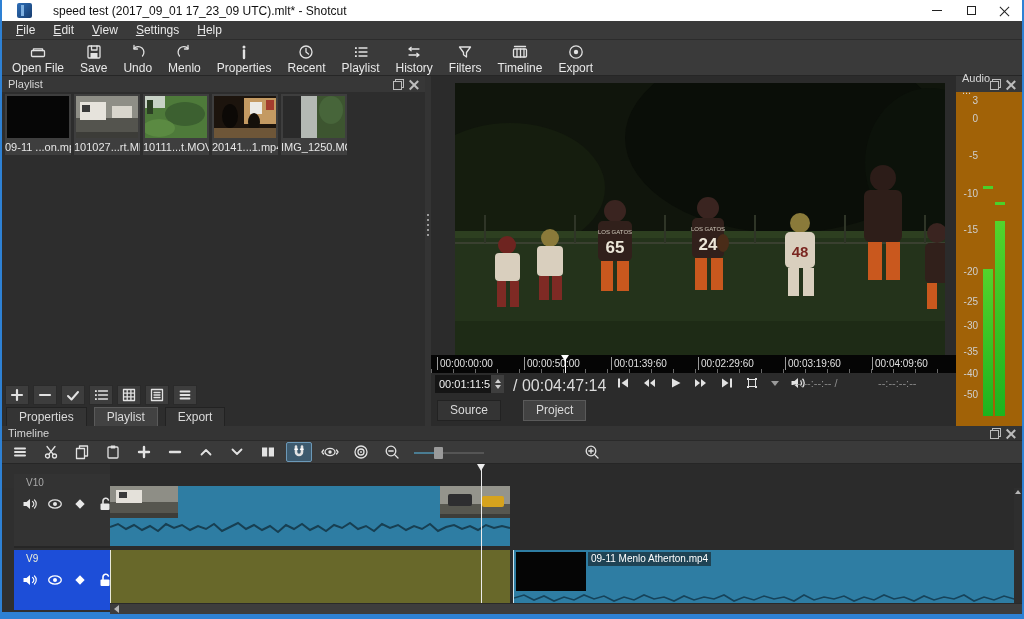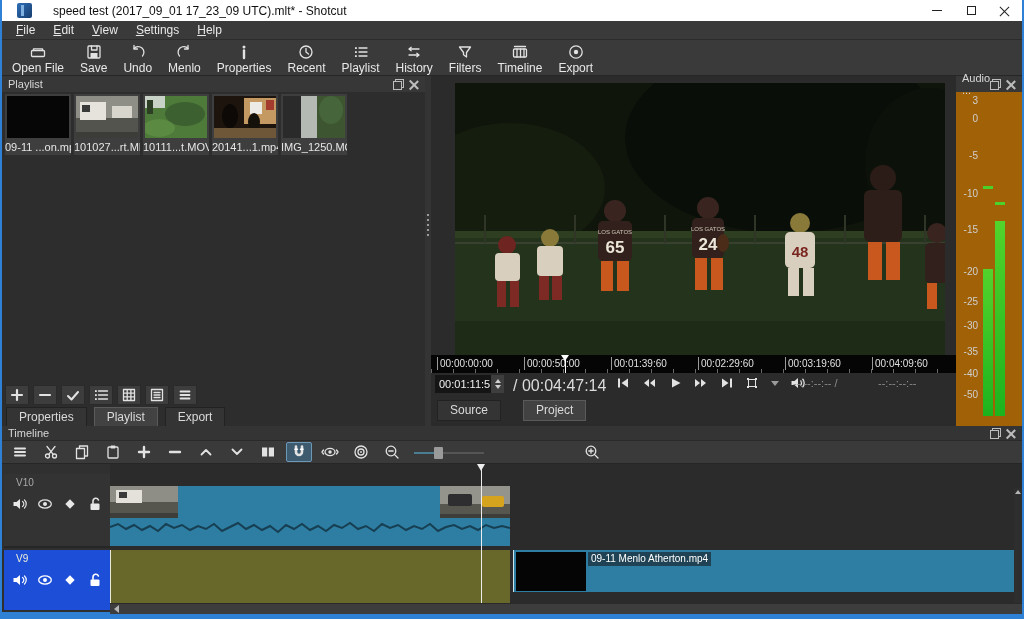--- a/index.html
+++ b/index.html
@@ -83,21 +83,21 @@
 .tlbtn.active{background:#3d5a6e;border:1px solid #6c99b8}
 .zoomslider{position:relative;width:70px;height:13px;margin-left:4px}
 .zs-track{position:absolute;left:0;top:6px;width:100%;height:2px;background:#555}
 .zs-fill{position:absolute;left:0;top:6px;width:30%;height:2px;background:#4a7c92}
 .zs-handle{position:absolute;left:20px;top:1px;width:9px;height:12px;background:#9a9a9a;border-radius:1px}
 .tl-body{position:absolute;top:38px;left:0;right:0;bottom:0}
 .tl-ruler{position:absolute;left:108px;right:0;top:0;height:24px;background:#262626}
 .tl-ruler .minor{position:absolute;left:0;right:0;bottom:1px;height:5px;background:repeating-linear-gradient(90deg,#5d5d5d 0 1px,transparent 1px 26px)}
 .tl-tick{position:absolute;top:3px;font-size:10px;color:#cfcfcf;border-left:1px solid #8a8a8a;padding-left:2px;line-height:12px}
 .tl-corner{position:absolute;left:0;top:0;width:108px;height:24px;background:#303030}
-.trackhead{position:absolute;left:2px;width:108px}
+.trackhead{position:absolute;left:12px;width:108px}
 .trackname{font-size:10px;color:#aaa;padding:3px 0 0 12px}
 .trackicons{display:flex;gap:9px;padding:8px 0 0 8px}
 .trk-v10{top:10px;height:74px;background:#333333;border-bottom:2px solid #262626}
 .trk-v9{top:86px;height:60px;background:#1d4ed8}
 .trk-v9 .trackname{color:#f0f0d8}
 .tracksarea{position:absolute;left:108px;right:0;top:0;bottom:0;background:#2b2b2b}
 .clip{position:absolute;overflow:hidden}
 .clip-blue{background:#2e7da3}
 .clip-olive{background:#68682a;border-left:1px solid #e8e8d8}
 .wf{position:absolute;left:0}
@@ -670,21 +670,21 @@
               <rect x="42" y="10" width="22" height="11" rx="2" fill="#d6a31e"></rect>
               <rect y="28" width="70" height="4" fill="#3d3d39"></rect>
             </svg>
           <svg class="wf" style="top:32px" width="400" height="18" viewBox="0 0 400 18" preserveAspectRatio="none">
             <polyline points="0,9 8,6 16,11 24,7 32,12 40,8 48,13 56,6 64,10 72,7 80,12 88,8 96,11 104,6 112,13 120,9 128,5 136,11 144,7 152,12 160,8 168,14 176,7 184,11 192,6 200,12 208,8 216,13 224,7 232,10 240,5 248,11 256,8 264,13 272,6 280,10 288,7 296,12 304,8 312,11 320,6 328,13 336,9 344,7 352,11 360,8 368,12 376,7 384,10 392,8 400,10" fill="none" stroke="#173f52" stroke-width="2"></polyline>
           </svg>
         </div>
 
         <div class="clip clip-olive" style="left:0;top:86px;width:400px;height:53px"></div>
 
-        <div class="clip clip-blue" style="left:403px;top:86px;width:509px;height:42px;border-left:1px solid #cfe4ee">
+        <div class="clip clip-blue" style="left:403px;top:86px;width:509px;height:54px;border-left:1px solid #cfe4ee">
           <div class="abs" style="left:2px;top:2px;width:70px;height:39px;background:#050505"></div>
           <div class="cliplabel" style="left:74px;top:2px">09-11 Menlo Atherton.mp4</div>
           <svg class="wf" style="top:41px" width="509" height="12" viewBox="0 0 509 12" preserveAspectRatio="none">
             <polyline points="0,7 10,4 20,9 30,5 40,10 50,6 60,9 70,4 80,8 90,5 100,10 110,6 120,9 130,4 140,8 150,6 160,10 170,5 180,9 190,6 200,8 210,4 220,10 230,6 240,9 250,5 260,8 270,6 280,10 290,4 300,9 310,6 320,8 330,5 340,10 350,6 360,9 370,4 380,8 390,6 400,10 410,5 420,9 430,6 440,8 450,4 460,10 470,6 480,9 490,5 500,8 509,7" fill="none" stroke="#16435a" stroke-width="1.6"></polyline>
           </svg>
         </div>
       </div>
 
       <div class="tl-playhead"></div>
 

